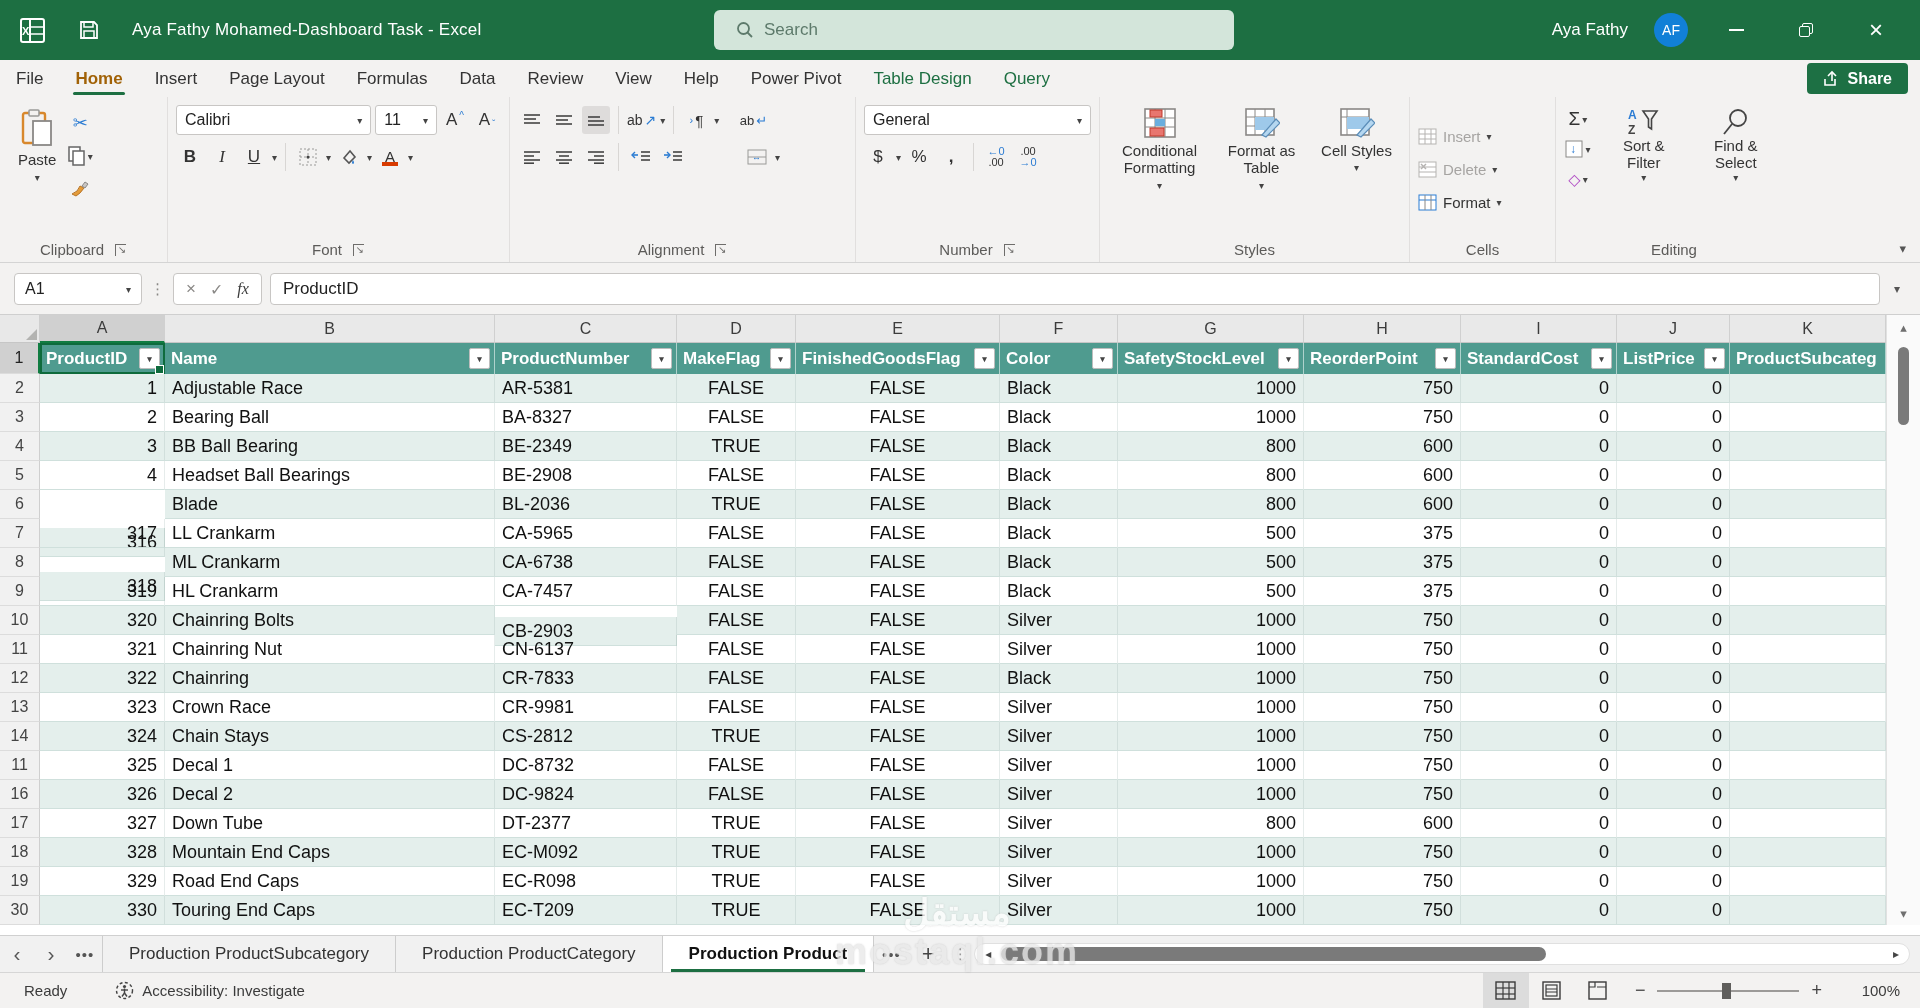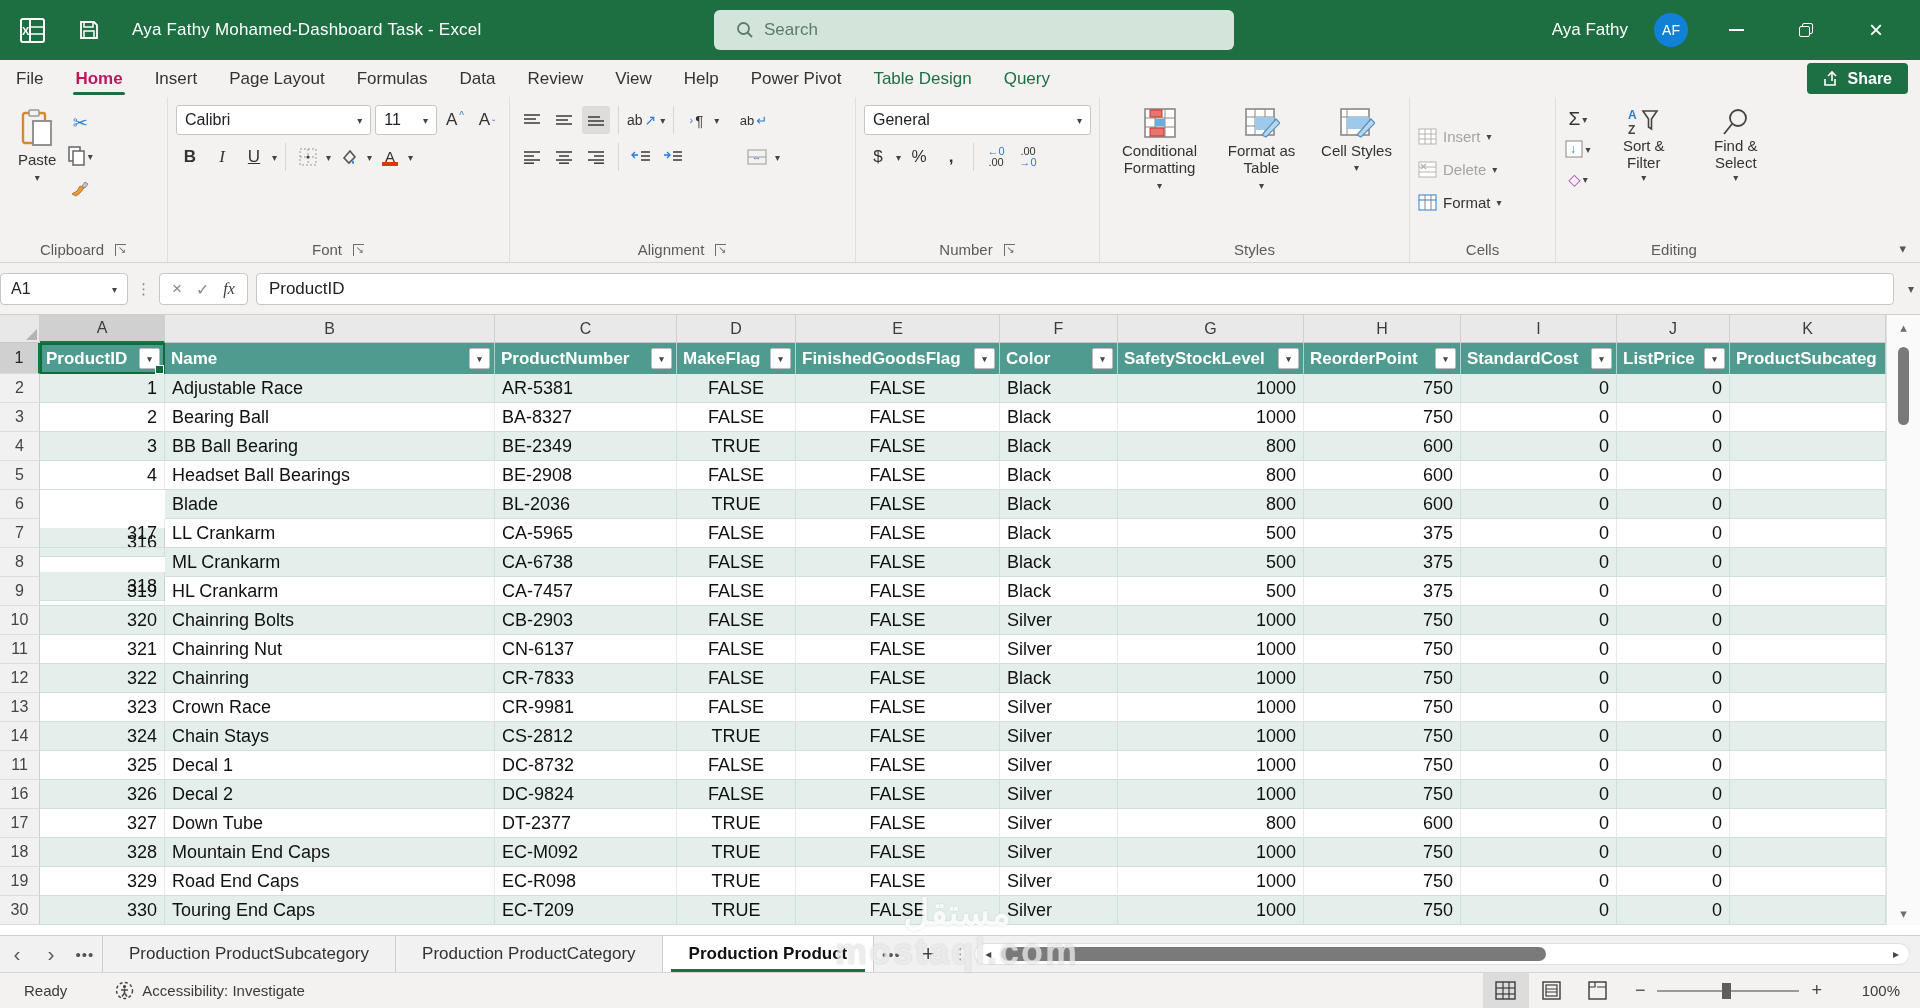--- a/index.html
+++ b/index.html
@@ -20,21 +20,21 @@
   .wbtn { width:44px; height:60px; display:flex; align-items:center; justify-content:center; cursor:default; }
   .wmin { width:15px; height:2px; background:#fff; display:block; }
   .wrestore { position:relative; width:14px; height:14px; }
   .wrestore .r1 { position:absolute; right:0; top:0; width:11px; height:11px; border:1.5px solid #fff; border-radius:2px; }
   .wrestore .r2 { position:absolute; left:0; bottom:0; width:11px; height:11px; border:1.5px solid #fff; border-radius:2px; background:#1d6f42; }
   .wclose { font-size:24px; line-height:1; color:#fff; }
 
   
   .tabrow { position:absolute; top:60px; left:0; width:1920px; height:37px; background:#f3f2f1; display:flex; align-items:center; }
   .rtab { font-size:17px; color:#333; padding:0 16px; height:37px; display:flex; align-items:center; position:relative; white-space:nowrap; }
-  .rtab.active { font-weight:bold; color:#be185d; }
+  .rtab.active { font-weight:bold; color:#a16207; }
   .rtab.active::after { content:""; position:absolute; left:14px; right:14px; bottom:2px; height:3px; background:#1d6f42; border-radius:2px; }
   .rtab.ctx { color:#1d6f42; }
   .share-btn { position:absolute; right:12px; top:3px; height:31px; background:#1d7044; color:#fff; border-radius:4px; display:flex; align-items:center; gap:8px; padding:0 16px; font-size:16px; font-weight:bold; }
 
   
   .ribbon { position:absolute; top:97px; left:0; width:1920px; height:166px; background:#f3f2f1; border-bottom:1px solid #d4d4d4; display:flex; }
   .rgroup { position:relative; display:flex; flex-direction:column; border-right:1px solid #e1dfde; }
   .rg-content { flex:1; padding:8px 8px 2px 8px; display:flex; }
   .rg-label { height:26px; display:flex; align-items:center; justify-content:center; gap:10px; color:#5c5b59; font-size:15px; }
   .launcher { font-size:11px; color:#5c5b59; border:1px solid #8c8b89; border-top:none; border-left:none; width:13px; height:13px; display:flex; align-items:flex-start; justify-content:flex-start; line-height:10px; border:1px solid transparent; }
@@ -50,21 +50,21 @@
   .stylebtn { display:flex; flex-direction:column; align-items:center; gap:3px; width:100px; font-size:15px; color:#333; line-height:1.15; text-align:center; padding-top:2px; }
   .cellrow { display:flex; align-items:center; gap:6px; height:31px; font-size:15px; color:#333; }
   .cellrow.dis { color:#a6a4a2; }
   .editcol { display:flex; flex-direction:column; gap:2px; margin-right:8px; }
   .edbig { display:flex; flex-direction:column; align-items:center; font-size:15px; color:#333; line-height:1.15; padding:2px 8px; text-align:center; }
   .collapse-chev { position:absolute; right:14px; bottom:6px; color:#555; font-size:13px; }
   .redbar { display:block; width:16px; height:4px; background:#d83b01; margin-top:-2px; }
   .itl { font-style:italic; font-family:"Liberation Serif", serif; }
 
   
-  .fbar { position:absolute; top:264px; left:0; width:1920px; height:51px; background:#f3f2f1; border-bottom:1px solid #cfcfcf; display:flex; align-items:center; padding:0 0; gap:8px; }
+  .fbar { position:absolute; top:264px; left:0; width:1920px; height:51px; background:#f3f2f1; border-bottom:1px solid #cfcfcf; display:flex; align-items:center; padding:0 14px; gap:8px; }
   .namebox { width:128px; height:32px; background:#fff; border:1px solid #c8c6c4; border-radius:4px; display:flex; align-items:center; justify-content:space-between; padding:0 10px; font-size:16px; color:#222; }
   .fb-dots { color:#8a8886; font-size:15px; }
   .fb-btns { display:flex; align-items:center; gap:14px; background:#fff; border:1px solid #c8c6c4; border-radius:4px; height:32px; padding:0 12px; color:#8a8886; font-size:16px; }
   .fb-input { flex:1; height:32px; background:#fff; border:1px solid #c8c6c4; border-radius:4px; display:flex; align-items:center; padding:0 12px; font-size:17px; color:#222; }
   .fb-exp { color:#555; font-size:12px; padding:0 6px; }
 
   
   .grid { position:absolute; top:315px; left:0; width:1920px; height:620px; background:#fff; }
   .colstrip { display:flex; height:28px; }
   .corner { width:40px; height:28px; background:#e8e8e8; border-right:1px solid #cfcfcf; border-bottom:1px solid #c6c6c6; position:relative; }
@@ -727,21 +727,21 @@
           <div class="cell r" style="width: 186px;">500</div>
           <div class="cell r" style="width: 157px;">375</div>
           <div class="cell r" style="width: 156px;">0</div>
           <div class="cell r" style="width: 113px;">0</div>
           <div class="cell l" style="width: 156px;"></div>
         </div>
         <div class="drow band">
           <div class="rownum">10</div>
           <div class="cell r" style="width: 125px;">320</div>
           <div class="cell l" style="width: 330px;">Chainring Bolts</div>
-          <div class="cell l" style="width: 182px;">CB-2903</div>
+          <div class="cell l" style="width: 182px; margin-top: 11px;">CB-2903</div>
           <div class="cell c" style="width: 119px;">FALSE</div>
           <div class="cell c" style="width: 204px;">FALSE</div>
           <div class="cell l" style="width: 118px;">Silver</div>
           <div class="cell r" style="width: 186px;">1000</div>
           <div class="cell r" style="width: 157px;">750</div>
           <div class="cell r" style="width: 156px;">0</div>
           <div class="cell r" style="width: 113px;">0</div>
           <div class="cell l" style="width: 156px;"></div>
         </div>
         <div class="drow">

